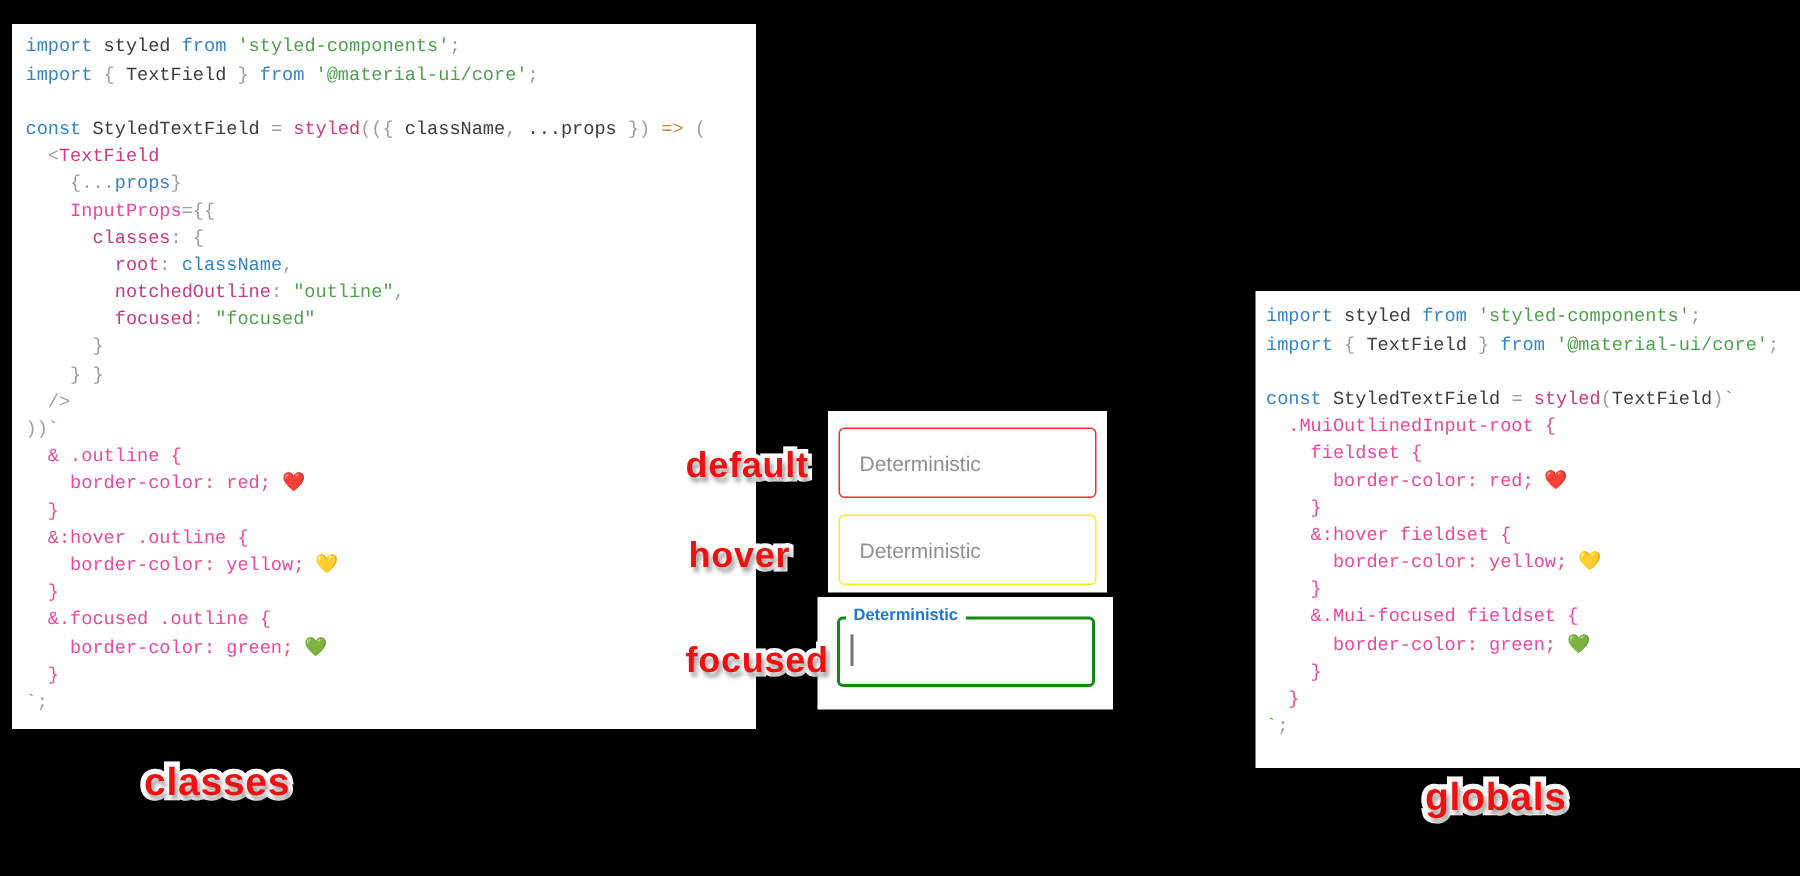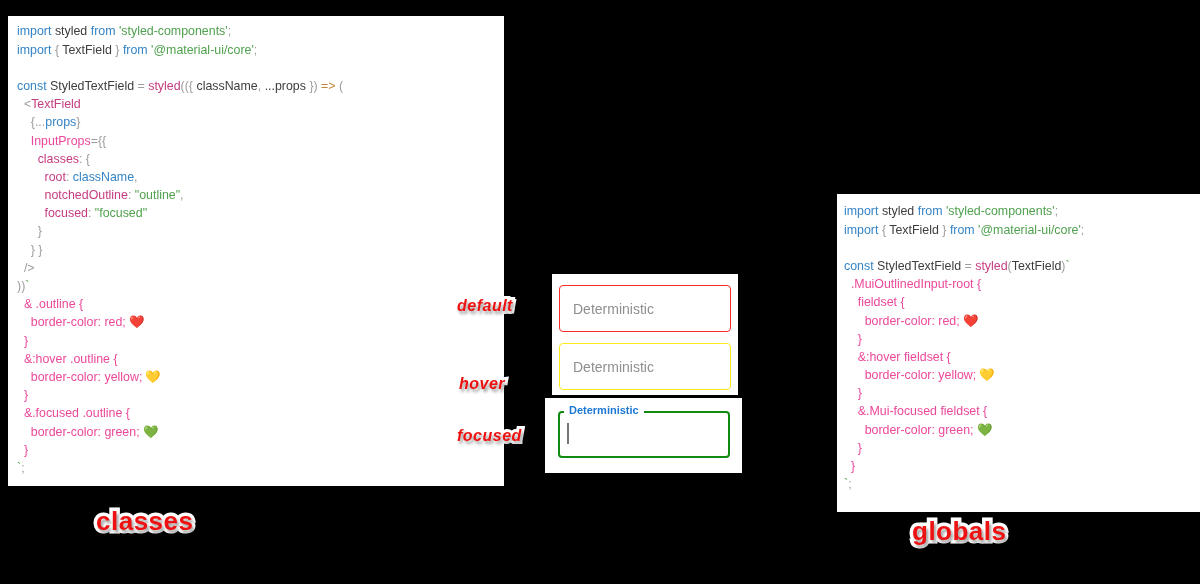--- a/index.html
+++ b/index.html
@@ -1,21 +1,21 @@
 <!DOCTYPE html>
 <html><head>
 <meta charset="utf-8">
 <style>
   html,body{margin:0;padding:0;background:#000;}
   #stage{position:relative;width:1200px;height:584px;background:#000;overflow:hidden;
          font-family:"Liberation Sans",sans-serif;}
 
   
   .code-panel{position:absolute;background:#fff;overflow:hidden;
-              font-family:Liberation Sans, sans-serif;font-size:12.4px;}
+              font-family:Liberation Mono, monospace;font-size:12.4px;}
   #code-left{left:8px;top:4px;width:487px;height:464px;padding:6px 0 0 9px;}
   #code-right{left:837px;top:182px;width:358px;height:310px;padding:8px 0 0 7px;}
   .code-line{white-space:pre;height:18.2px;line-height:18.2px;}
   .tk-kw{color:#3584c6;}          
   .tk-id{color:#3d3d3d;}          
   .tk-str{color:#50a14f;}         
   .tk-fn{color:#c63c80;}          
   .tk-css{color:#ec4899;}         
   .tk-pun{color:#9d9d9d;}         
   .tk-op{color:#c58439;}          
@@ -33,27 +33,27 @@
   #tf-hover{left:559px;top:343px;width:172px;height:47px;border:1.5px solid #ffe91a;}
   #tf-focused{left:558px;top:411px;width:172px;height:47px;border:2px solid #128a12;}
   #tf-focused-label{position:absolute;left:564px;top:404px;background:#fff;padding:0 5px;
       color:#1c78d4;font-weight:bold;font-size:11px;line-height:13px;z-index:3;}
   #tf-caret{position:absolute;left:567px;top:423px;width:2px;height:21px;background:#757575;z-index:3;}
 
   
   .annot{position:absolute;color:#ee1111;font-weight:bold;z-index:5;
          -webkit-text-stroke:6px #fff;paint-order:stroke fill;
          text-shadow:2px 3px 3px rgba(40,40,40,.45);letter-spacing:.5px;}
-  .annot-small{font-size:16px;font-style:italic;}
+  .annot-small{font-size:24px;}
   .annot-big{font-size:26px;-webkit-text-stroke:7px #fff;}
   #annot-default{left:457px;top:297px;}
-  #annot-hover{left:459px;top:357px;margin-top:18px;}
+  #annot-hover{left:459px;top:357px;}
   #annot-focused{left:457px;top:427px;}
   #annot-classes{left:96px;top:506px;}
-  #annot-globals{left:912px;top:516px;}
+  #annot-globals{left:950px;top:516px;}
 </style>
 </head>
 <body>
 
 <div id="stage">
 
   <pre class="code-panel" id="code-left"><div class="code-line"><span class="tk-kw">import</span><span class="tk-id"> styled</span><span class="tk-kw"> from</span><span class="tk-str"> 'styled-components'</span><span class="tk-pun">;</span></div><div class="code-line"><span class="tk-kw">import</span><span class="tk-pun"> {</span><span class="tk-id"> TextField</span><span class="tk-pun"> }</span><span class="tk-kw"> from</span><span class="tk-str"> '@material-ui/core'</span><span class="tk-pun">;</span></div><div class="code-line">&nbsp;</div><div class="code-line"><span class="tk-kw">const</span><span class="tk-id"> StyledTextField</span><span class="tk-pun"> =</span><span class="tk-fn"> styled</span><span class="tk-pun">(({ </span><span class="tk-id">className</span><span class="tk-pun">, </span><span class="tk-id">...props</span><span class="tk-pun"> })</span><span class="tk-op"> =&gt;</span><span class="tk-pun"> (</span></div><div class="code-line"><span class="tk-pun">  &lt;</span><span class="tk-fn">TextField</span></div><div class="code-line"><span class="tk-pun">    {...</span><span class="tk-kw">props</span><span class="tk-pun">}</span></div><div class="code-line"><span class="tk-css">    InputProps</span><span class="tk-pun">={{</span></div><div class="code-line"><span class="tk-fn">      classes</span><span class="tk-pun">: {</span></div><div class="code-line"><span class="tk-fn">        root</span><span class="tk-pun">: </span><span class="tk-kw">className</span><span class="tk-pun">,</span></div><div class="code-line"><span class="tk-fn">        notchedOutline</span><span class="tk-pun">: </span><span class="tk-str">"outline"</span><span class="tk-pun">,</span></div><div class="code-line"><span class="tk-fn">        focused</span><span class="tk-pun">: </span><span class="tk-str">"focused"</span></div><div class="code-line"><span class="tk-pun">      }</span></div><div class="code-line"><span class="tk-pun">    } }</span></div><div class="code-line"><span class="tk-pun">  /&gt;</span></div><div class="code-line"><span class="tk-pun">))</span><span class="tk-str">`</span></div><div class="code-line"><span class="tk-css">  &amp; .outline {</span></div><div class="code-line"><span class="tk-css">    border-color: red; </span><span class="tk-emr">❤️</span></div><div class="code-line"><span class="tk-css">  }</span></div><div class="code-line"><span class="tk-css">  &amp;:hover .outline {</span></div><div class="code-line"><span class="tk-css">    border-color: yellow; </span><span class="tk-emy">💛</span></div><div class="code-line"><span class="tk-css">  }</span></div><div class="code-line"><span class="tk-css">  &amp;.focused .outline {</span></div><div class="code-line"><span class="tk-css">    border-color: green; </span><span class="tk-emg">💚</span></div><div class="code-line"><span class="tk-css">  }</span></div><div class="code-line"><span class="tk-str">`</span><span class="tk-pun">;</span></div></pre>
 
   <pre class="code-panel" id="code-right"><div class="code-line"><span class="tk-kw">import</span><span class="tk-id"> styled</span><span class="tk-kw"> from</span><span class="tk-str"> 'styled-components'</span><span class="tk-pun">;</span></div><div class="code-line"><span class="tk-kw">import</span><span class="tk-pun"> {</span><span class="tk-id"> TextField</span><span class="tk-pun"> }</span><span class="tk-kw"> from</span><span class="tk-str"> '@material-ui/core'</span><span class="tk-pun">;</span></div><div class="code-line">&nbsp;</div><div class="code-line"><span class="tk-kw">const</span><span class="tk-id"> StyledTextField</span><span class="tk-pun"> =</span><span class="tk-fn"> styled</span><span class="tk-pun">(</span><span class="tk-id">TextField</span><span class="tk-pun">)</span><span class="tk-str">`</span></div><div class="code-line"><span class="tk-css">  .MuiOutlinedInput-root {</span></div><div class="code-line"><span class="tk-css">    fieldset {</span></div><div class="code-line"><span class="tk-css">      border-color: red; </span><span class="tk-emr">❤️</span></div><div class="code-line"><span class="tk-css">    }</span></div><div class="code-line"><span class="tk-css">    &amp;:hover fieldset {</span></div><div class="code-line"><span class="tk-css">      border-color: yellow; </span><span class="tk-emy">💛</span></div><div class="code-line"><span class="tk-css">    }</span></div><div class="code-line"><span class="tk-css">    &amp;.Mui-focused fieldset {</span></div><div class="code-line"><span class="tk-css">      border-color: green; </span><span class="tk-emg">💚</span></div><div class="code-line"><span class="tk-css">    }</span></div><div class="code-line"><span class="tk-css">  }</span></div><div class="code-line"><span class="tk-str">`</span><span class="tk-pun">;</span></div></pre>
 

